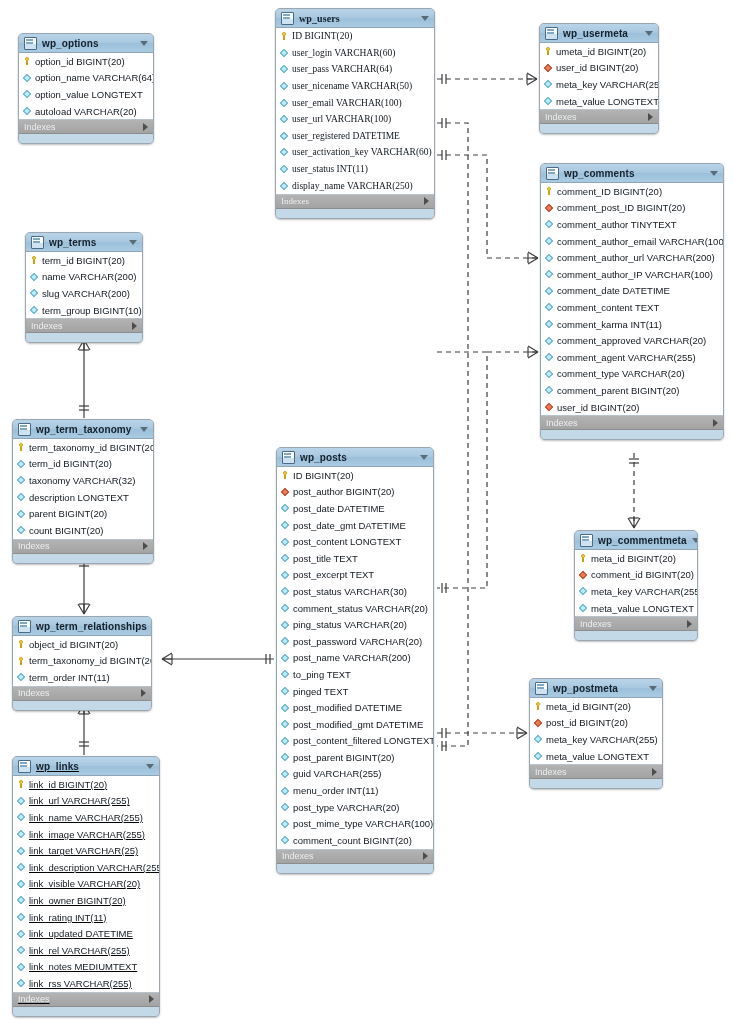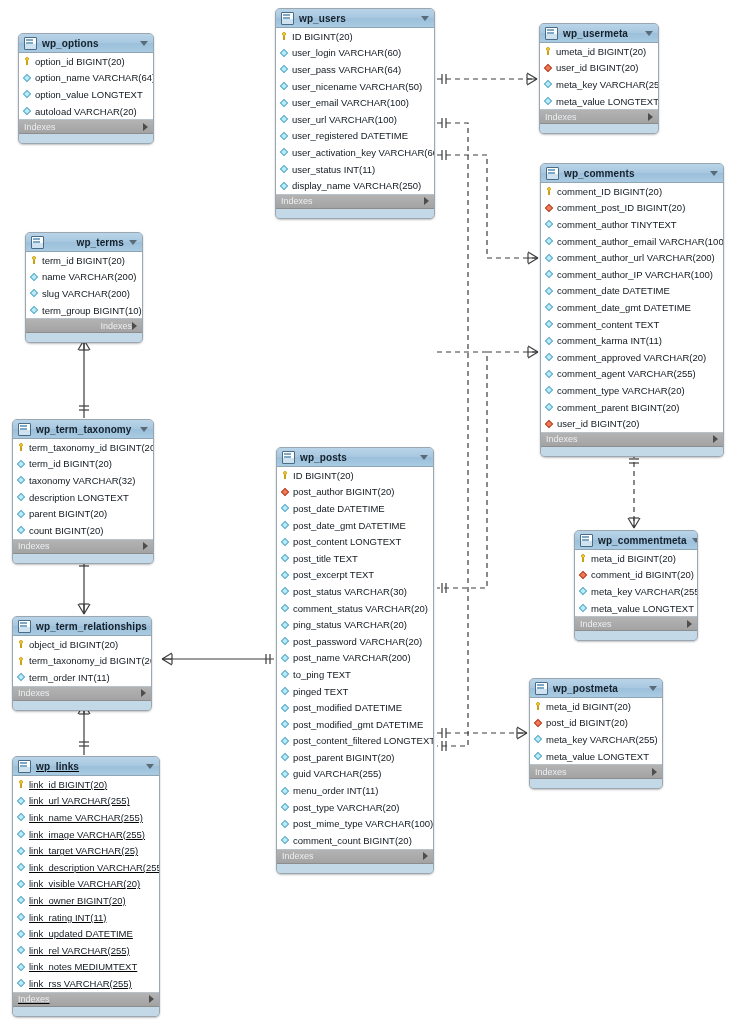--- a/index.html
+++ b/index.html
@@ -216,21 +216,21 @@
           <span class="ci c"></span>
           <span class="cname">autoload VARCHAR(20)</span>
         </div>
       </div>
       <div class="idx">
         <span class="idx-label">Indexes</span>
         <span class="idx-caret"></span>
       </div>
       <div class="foot"></div>
     </div>
-    <div class="tbl" style="left: 275px; top: 8px; width: 160px;">
+    <div class="tbl" style="left: 275px; top: 8px; width: 160px; font-family: Liberation Serif, serif;">
       <div class="tbl-head">
         <span class="tbl-icon"></span>
         <span class="tbl-title">wp_users</span>
         <span class="head-caret"></span>
       </div>
       <div class="cols">
         <div class="col">
           <span class="ci pk"></span>
           <span class="cname">ID BIGINT(20)</span>
         </div>
@@ -337,24 +337,20 @@
         <div class="col">
           <span class="ci c"></span>
           <span class="cname">comment_author_IP VARCHAR(100)</span>
         </div>
         <div class="col">
           <span class="ci c"></span>
           <span class="cname">comment_date DATETIME</span>
         </div>
         <div class="col">
           <span class="ci c"></span>
-          <span class="cname">comment_date_gmt DATETIME</span>
-        </div>
-        <div class="col">
-          <span class="ci c"></span>
           <span class="cname">comment_content TEXT</span>
         </div>
         <div class="col">
           <span class="ci c"></span>
           <span class="cname">comment_karma INT(11)</span>
         </div>
         <div class="col">
           <span class="ci c"></span>
           <span class="cname">comment_approved VARCHAR(20)</span>
         </div>
@@ -374,21 +370,21 @@
           <span class="ci fk"></span>
           <span class="cname">user_id BIGINT(20)</span>
         </div>
       </div>
       <div class="idx">
         <span class="idx-label">Indexes</span>
         <span class="idx-caret"></span>
       </div>
       <div class="foot"></div>
     </div>
-    <div class="tbl" style="left: 25px; top: 232px; width: 118px; text-align: right;">
+    <div class="tbl" style="left: 25px; top: 232px; width: 118px;">
       <div class="tbl-head">
         <span class="tbl-icon"></span>
         <span class="tbl-title">wp_terms</span>
         <span class="head-caret"></span>
       </div>
       <div class="cols">
         <div class="col">
           <span class="ci pk"></span>
           <span class="cname">term_id BIGINT(20)</span>
         </div>

